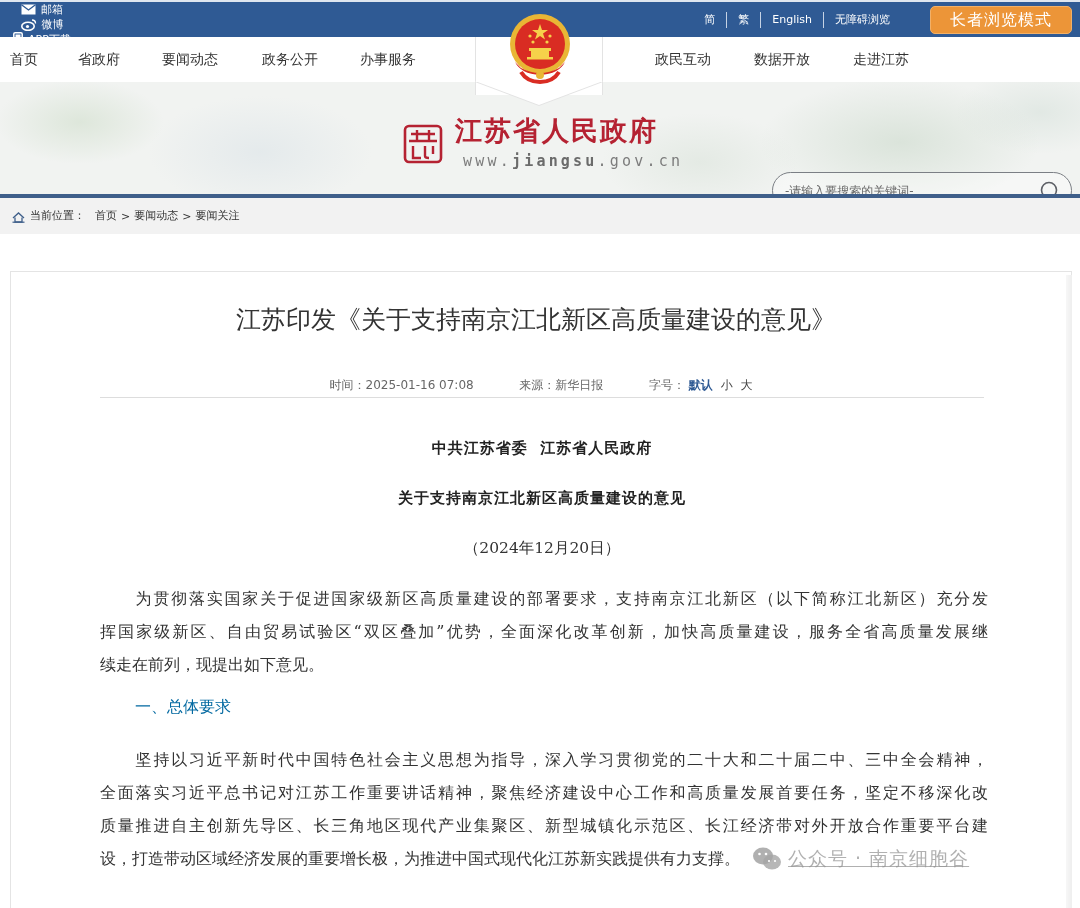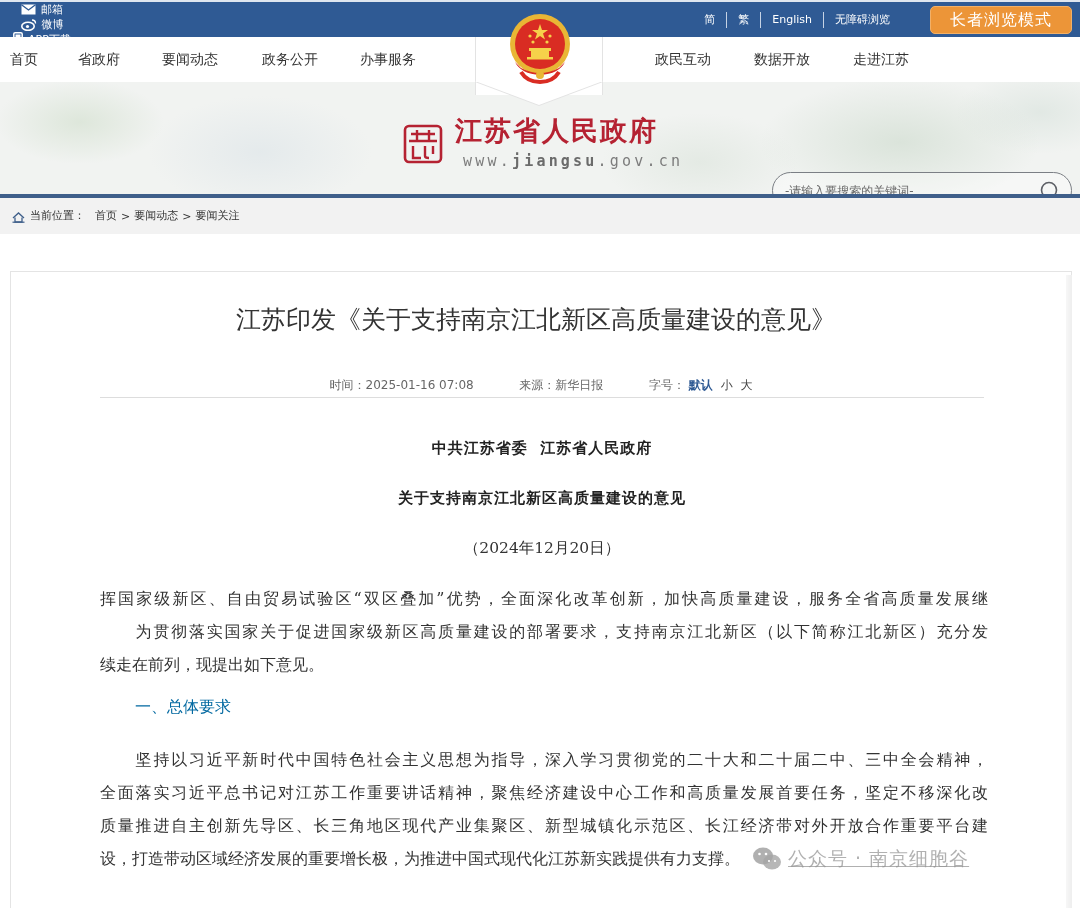--- a/index.html
+++ b/index.html
@@ -232,22 +232,22 @@
     <span class="fs">大</span>
   </span>
 </div>
 <div class="rule"></div>
 
 <div class="doc-h1 body-serif" style="white-space:pre">中共江苏省委  江苏省人民政府</div>
 <div class="doc-h2 body-serif">关于支持南京江北新区高质量建设的意见</div>
 <div class="doc-date body-serif">（2024年12月20日）</div>
 
 <div class="para p1 body-serif">
+  <span class="ln">　　为贯彻落实国家关于促进国家级新区高质量建设的部署要求，支持南京江北新区（以下简称江北新区）充分发</span>
   <span class="ln">挥国家级新区、自由贸易试验区“双区叠加”优势，全面深化改革创新，加快高质量建设，服务全省高质量发展继</span>
-  <span class="ln">　　为贯彻落实国家关于促进国家级新区高质量建设的部署要求，支持南京江北新区（以下简称江北新区）充分发</span>
   <span class="ln last">续走在前列，现提出如下意见。</span>
 </div>
 
 <div class="sec body-serif">一、总体要求</div>
 
 <div class="para p2 body-serif">
   <span class="ln">　　坚持以习近平新时代中国特色社会主义思想为指导，深入学习贯彻党的二十大和二十届二中、三中全会精神，</span>
   <span class="ln">全面落实习近平总书记对江苏工作重要讲话精神，聚焦经济建设中心工作和高质量发展首要任务，坚定不移深化改</span>
   <span class="ln">质量推进自主创新先导区、长三角地区现代产业集聚区、新型城镇化示范区、长江经济带对外开放合作重要平台建</span>
   <span class="ln last">设，打造带动区域经济发展的重要增长极，为推进中国式现代化江苏新实践提供有力支撑。</span>

